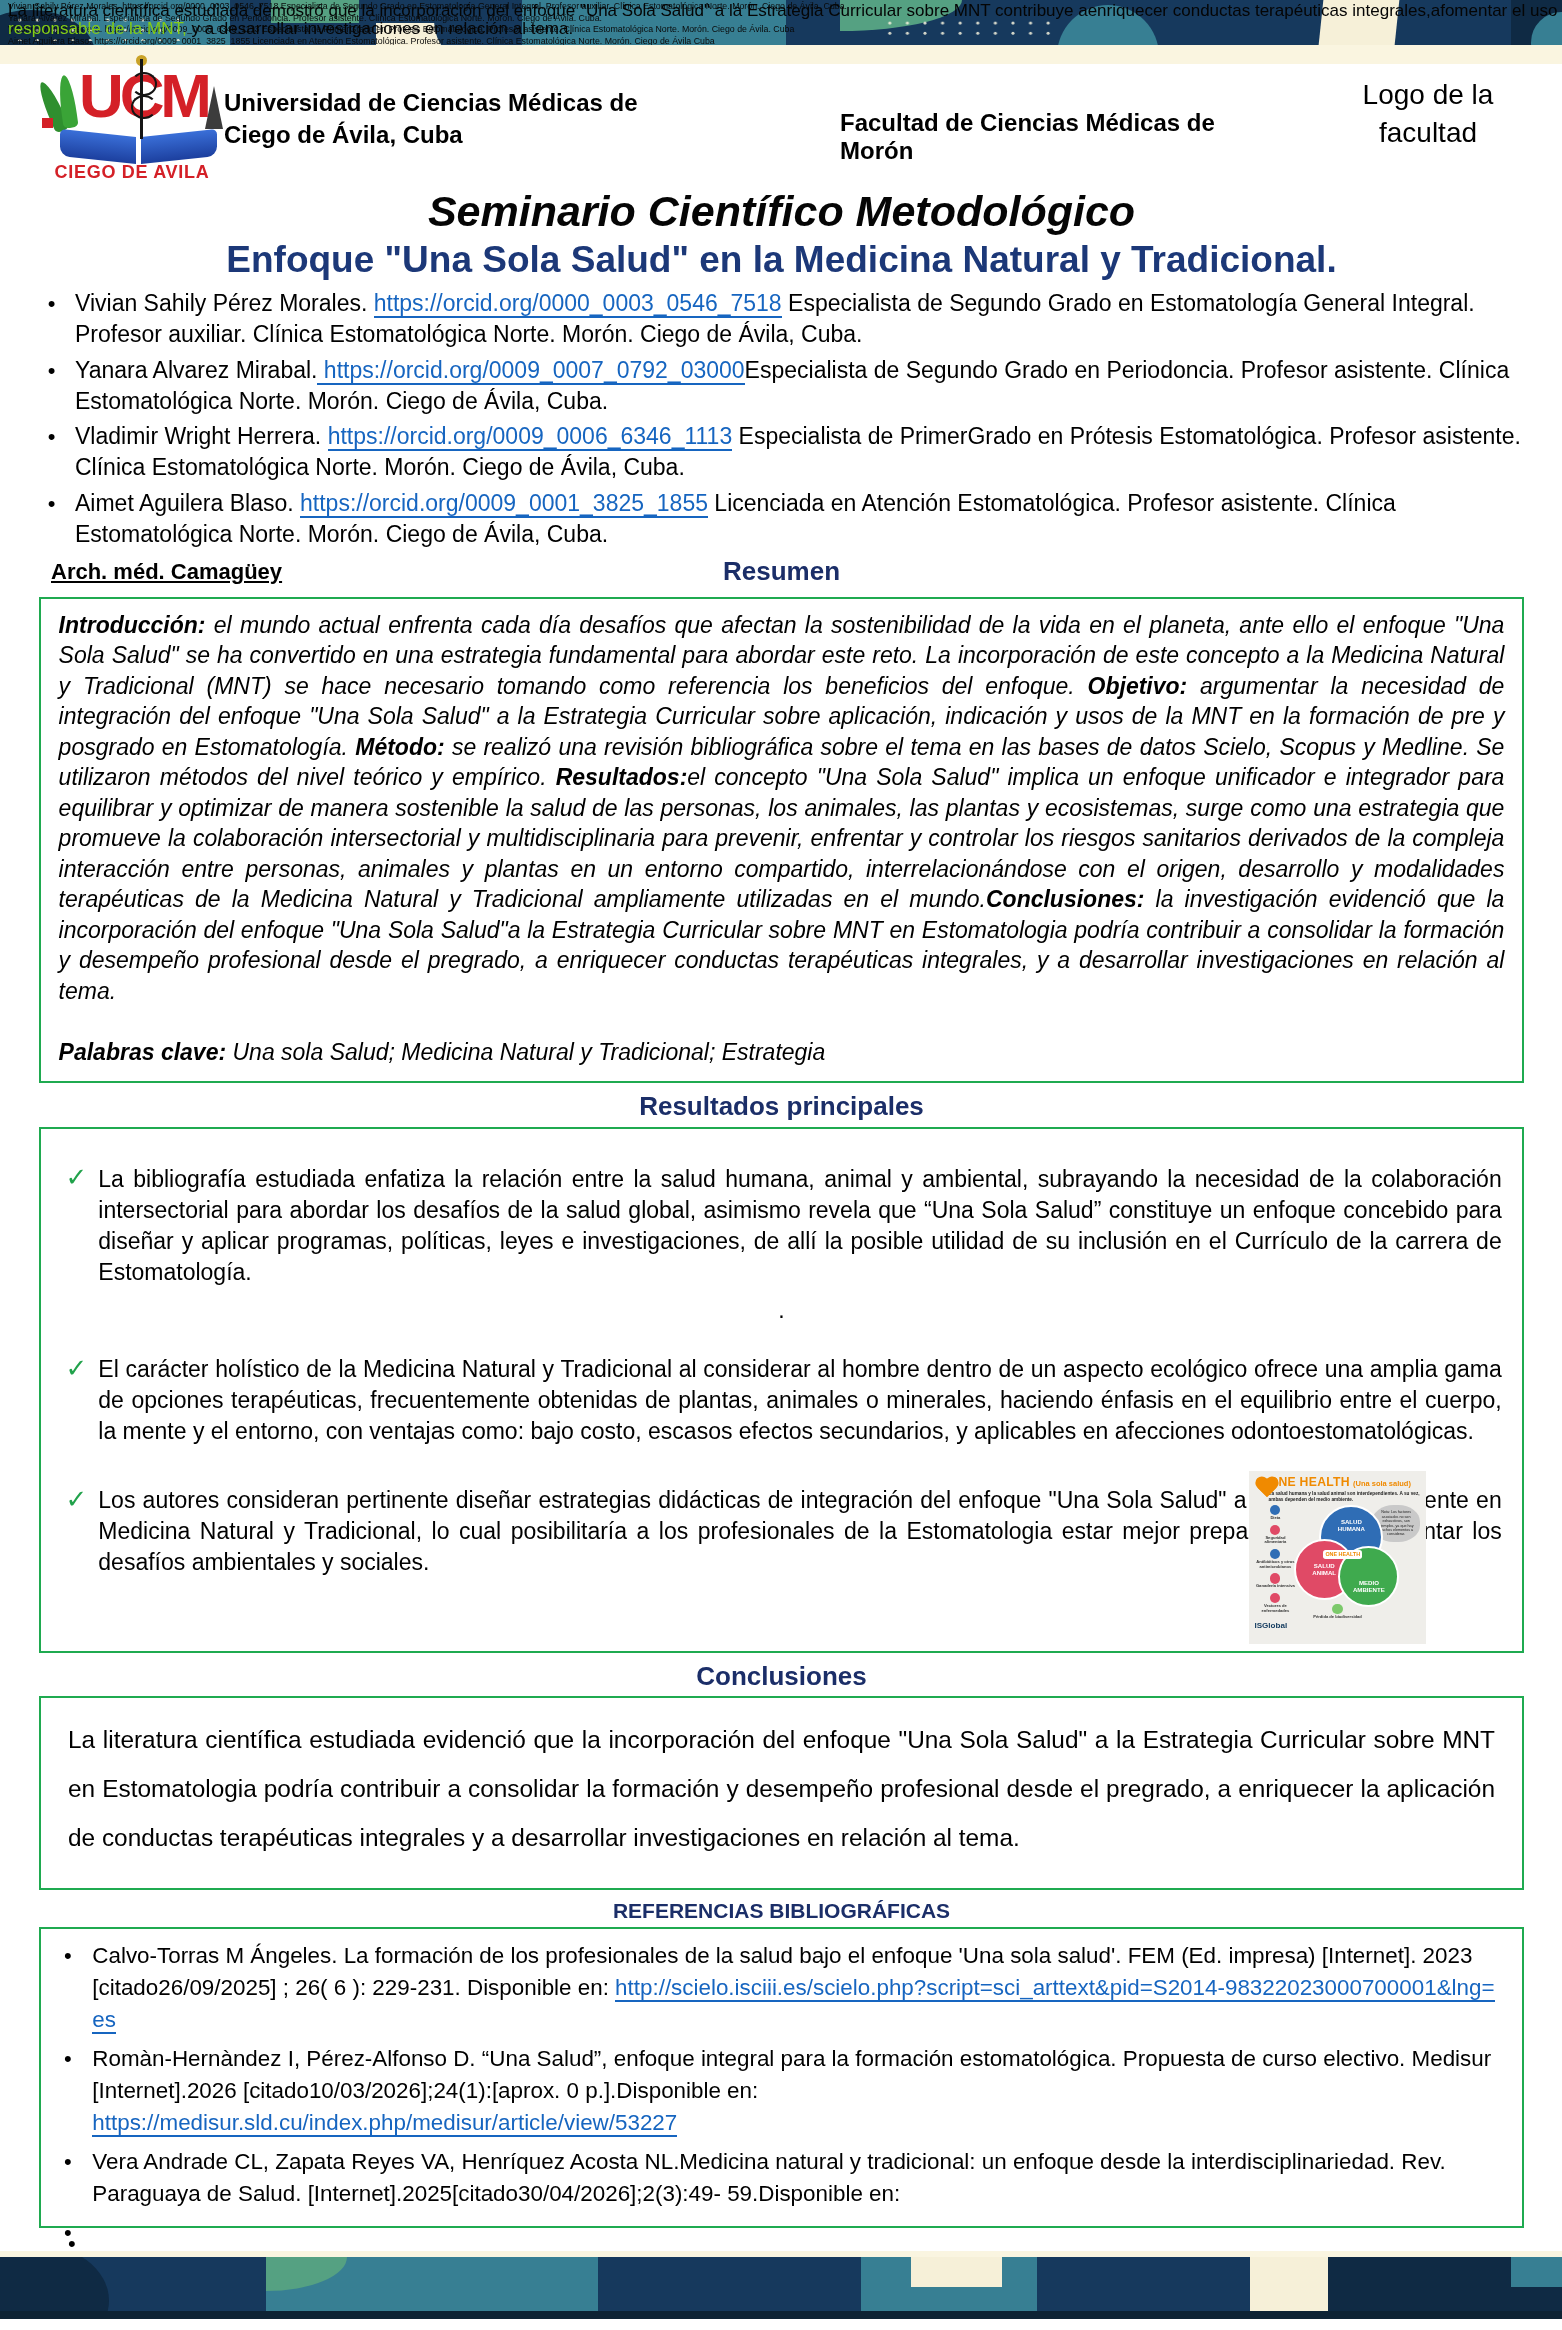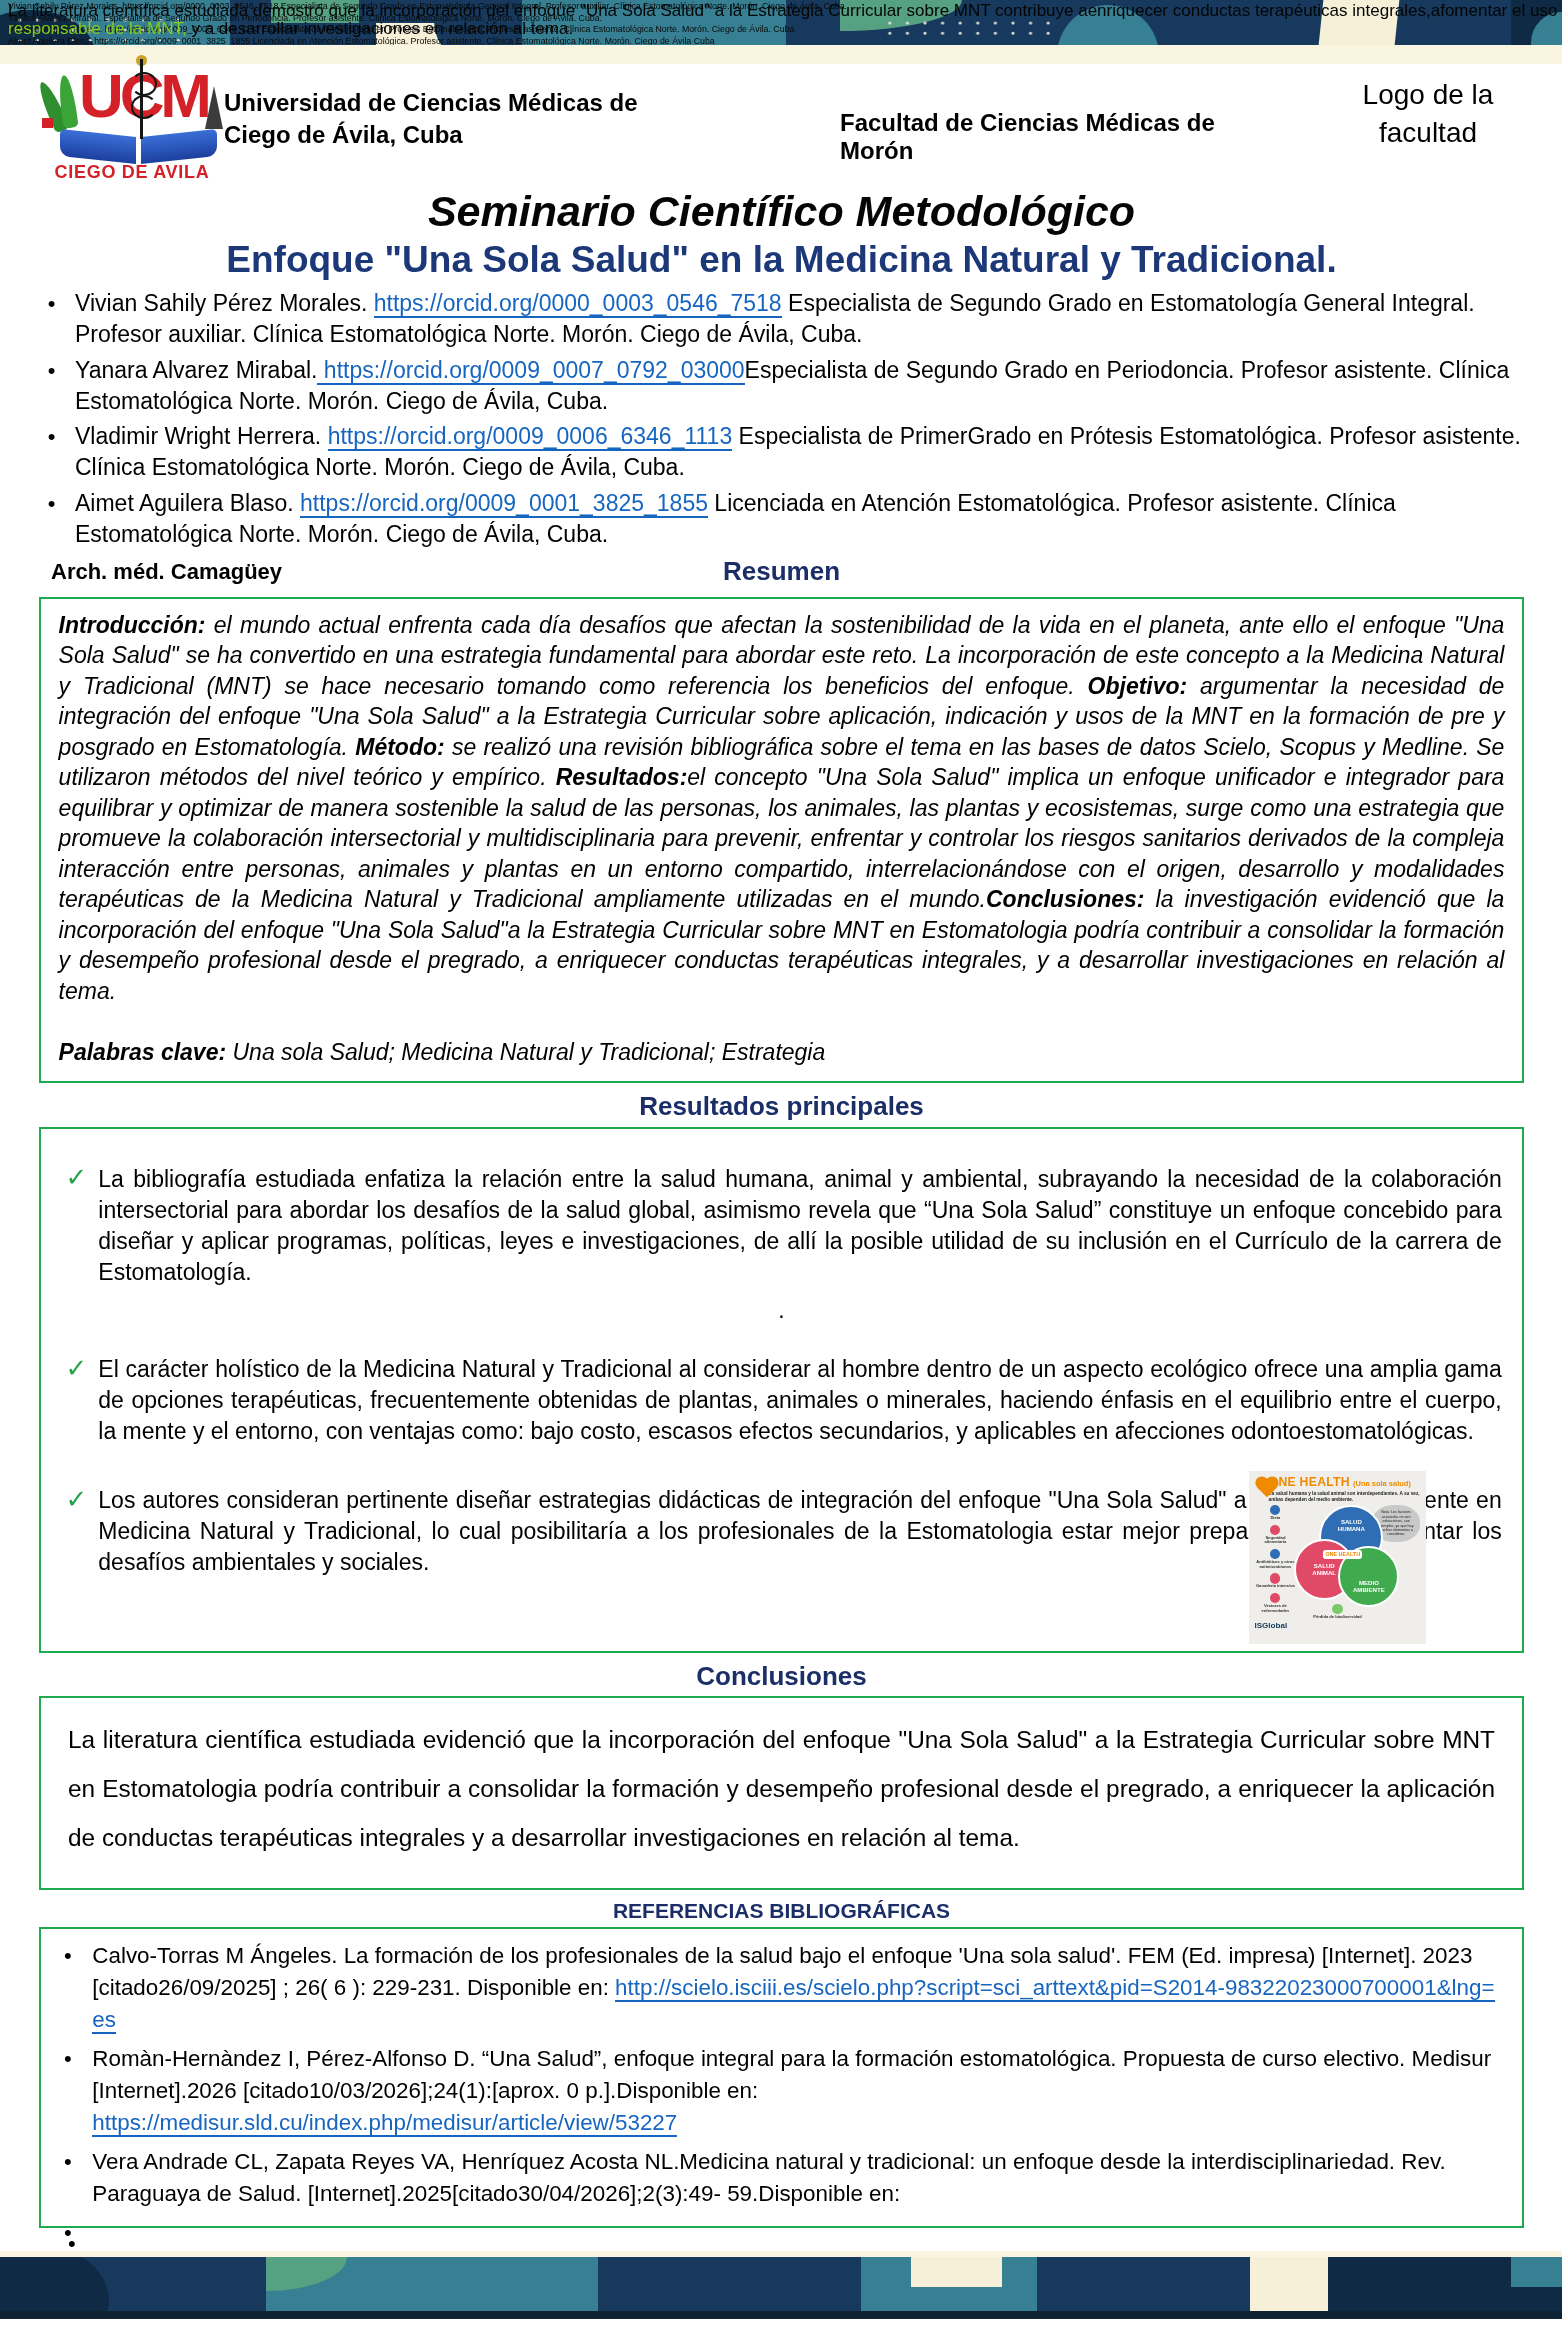--- a/index.html
+++ b/index.html
@@ -47,21 +47,21 @@
   .title{margin:1.4px 0 2.7px;text-align:center;font-size:43px;font-weight:bold;font-style:italic;color:#050505;}
   .subtitle{margin:0 0 6.8px;text-align:center;font-size:37px;font-weight:bold;color:#1c3878;}
 
   
   .authors{list-style:none;margin:0 27px 0 41px;padding:0;}
   .authors li{position:relative;padding-left:34px;margin-bottom:4.7px;font-size:23px;line-height:31px;}
   .bullet{position:absolute;left:6.8px;top:0;font-size:22px;}
   .seg-l{color:#1665c0;text-decoration:none;border-bottom:2.7px solid #1665c0;word-break:break-all;}
 
   .arch-row{position:relative;height:38px;margin:2.7px 0 0;}
-  .arch{position:absolute;left:51px;top:4.1px;font-size:22px;font-weight:bold;}
+  .arch{position:absolute;left:51px;top:4.1px;font-size:22px;font-weight:bold;text-decoration:underline;}
   .res-head{position:absolute;left:0;top:1.4px;width:100%;text-align:center;font-size:26px;font-weight:bold;color:#1b2e68;}
 
   
   .gbox{margin:4.1px 39px 0;border:2.7px solid #1faa50;background:#fff;}
   .abstract{padding:11px 17.6px 13.6px;font-style:italic;}
   .abstract p{margin:0;font-size:23px;line-height:30.5px;text-align:justify;}
   .kw{margin-top:31px !important;text-align:left !important;}
   .seg-b{font-weight:bold;}
 
   .sec-head{margin:8.1px 0 4.1px;text-align:center;font-size:26px;font-weight:bold;color:#1b2e68;}

